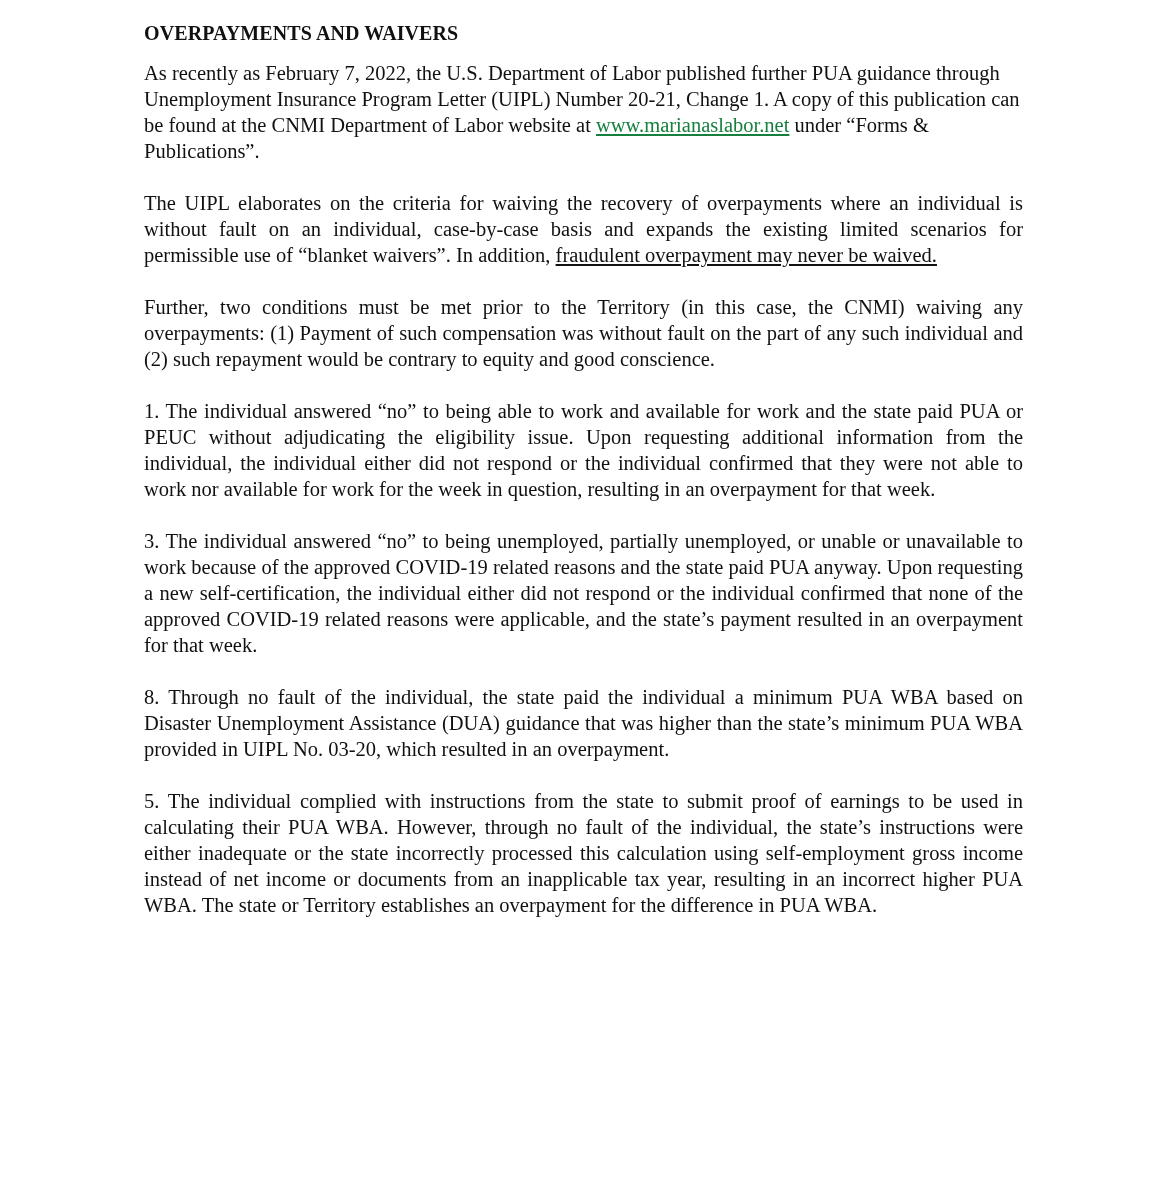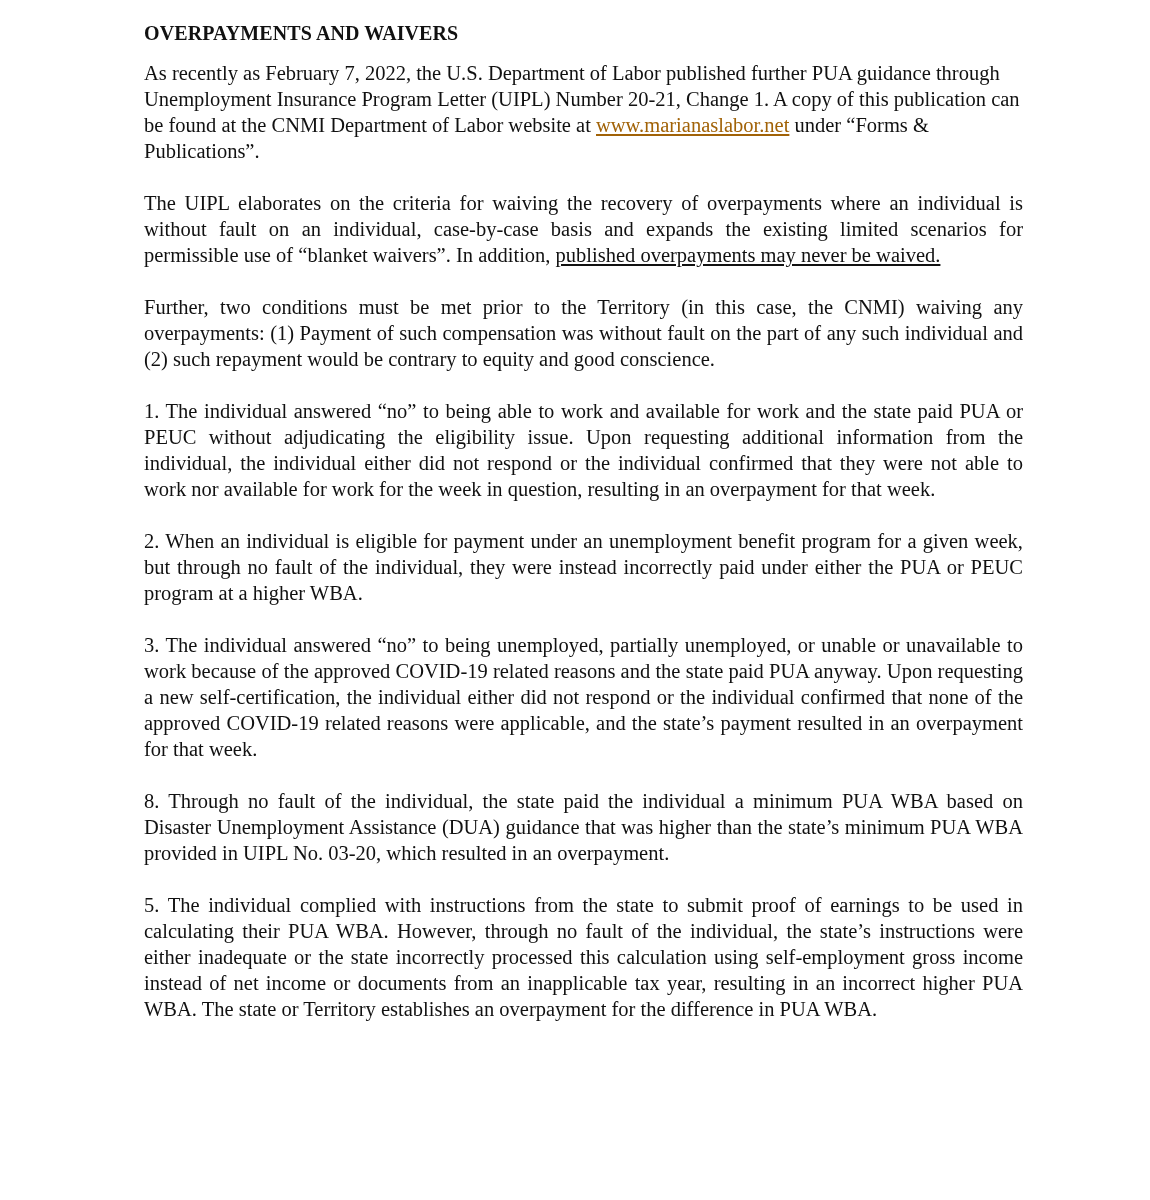--- a/index.html
+++ b/index.html
@@ -30,21 +30,21 @@
       line-height: 30px;
       letter-spacing: 0.1px;
     }
     .para {
       margin: 0 0 26px 0;
     }
     .justify {
       text-align: justify;
     }
     .link {
-      color: #a16207;
+      color: #15803d;
       text-decoration: underline;
       cursor: pointer;
     }
     .underline {
       text-decoration: underline;
     }
     .list-item {
       margin: 0 0 26px 0;
       text-align: justify;
     }
@@ -56,26 +56,25 @@
 <body>
 
 <div class="page">
   <div class="heading">OVERPAYMENTS AND WAIVERS</div>
 
   <p class="para">
     <span>As recently as February 7, 2022, the U.S. Department of Labor published further PUA guidance through Unemployment Insurance Program Letter (UIPL) Number 20-21, Change 1. A copy of this publication can be found at the CNMI Department of Labor website at </span><span class="link">www.marianaslabor.net</span><span> under “Forms &amp; Publications”.</span>
   </p>
 
   <p class="para justify">
-    <span>The UIPL elaborates on the criteria for waiving the recovery of overpayments where an individual is without fault on an individual, case-by-case basis and expands the existing limited scenarios for permissible use of “blanket waivers”.  In addition, </span><span class="underline">published overpayments may never be waived.</span>
+    <span>The UIPL elaborates on the criteria for waiving the recovery of overpayments where an individual is without fault on an individual, case-by-case basis and expands the existing limited scenarios for permissible use of “blanket waivers”.  In addition, </span><span class="underline">fraudulent overpayment may never be waived.</span>
   </p>
 
   <p class="para justify">Further, two conditions must be met prior to the Territory (in this case, the CNMI) waiving any overpayments: (1) Payment of such compensation was without fault on the part of any such individual and (2) such repayment would be contrary to equity and good conscience.</p>
 
 
   <div>
     <p class="list-item">1. The individual answered “no” to being able to work and available for work and the state paid PUA or PEUC without adjudicating the eligibility issue. Upon requesting additional information from the individual, the individual either did not respond or the individual confirmed that they were not able to work nor available for work for the week in question, resulting in an overpayment for that week.</p>
-    <p class="list-item">2. When an individual is eligible for payment under an unemployment benefit program for a given week, but through no fault of the individual, they were instead incorrectly paid under either the PUA or PEUC program at a higher WBA.</p>
     <p class="list-item">3. The individual answered “no” to being unemployed, partially unemployed, or unable or unavailable to work because of the approved COVID-19 related reasons and the state paid PUA anyway. Upon requesting a new self-certification, the individual either did not respond or the individual confirmed that none of the approved COVID-19 related reasons were applicable, and the state’s payment resulted in an overpayment for that week.</p>
     <p class="list-item">8. Through no fault of the individual, the state paid the individual a minimum PUA WBA based on Disaster Unemployment Assistance (DUA) guidance that was higher than the state’s minimum PUA WBA provided in UIPL No. 03-20, which resulted in an overpayment.</p>
     <p class="list-item last">5. The individual complied with instructions from the state to submit proof of earnings to be used in calculating their PUA WBA. However, through no fault of the individual, the state’s instructions were either inadequate or the state incorrectly processed this calculation using self-employment gross income instead of net income or documents from an inapplicable tax year, resulting in an incorrect higher PUA WBA. The state or Territory establishes an overpayment for the difference in PUA WBA.</p>
   </div>
 </div>
 
 </body></html>

